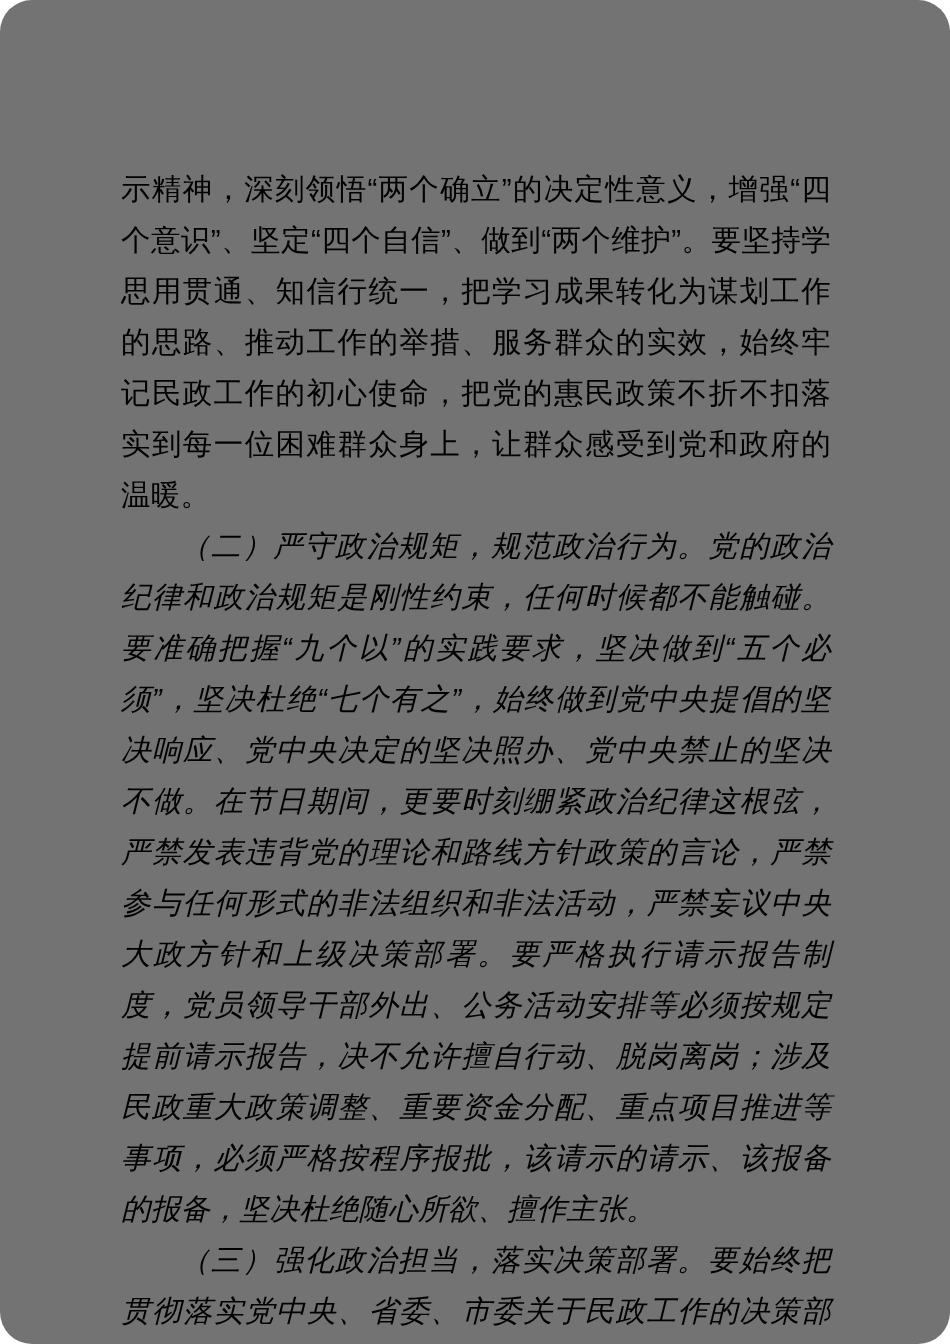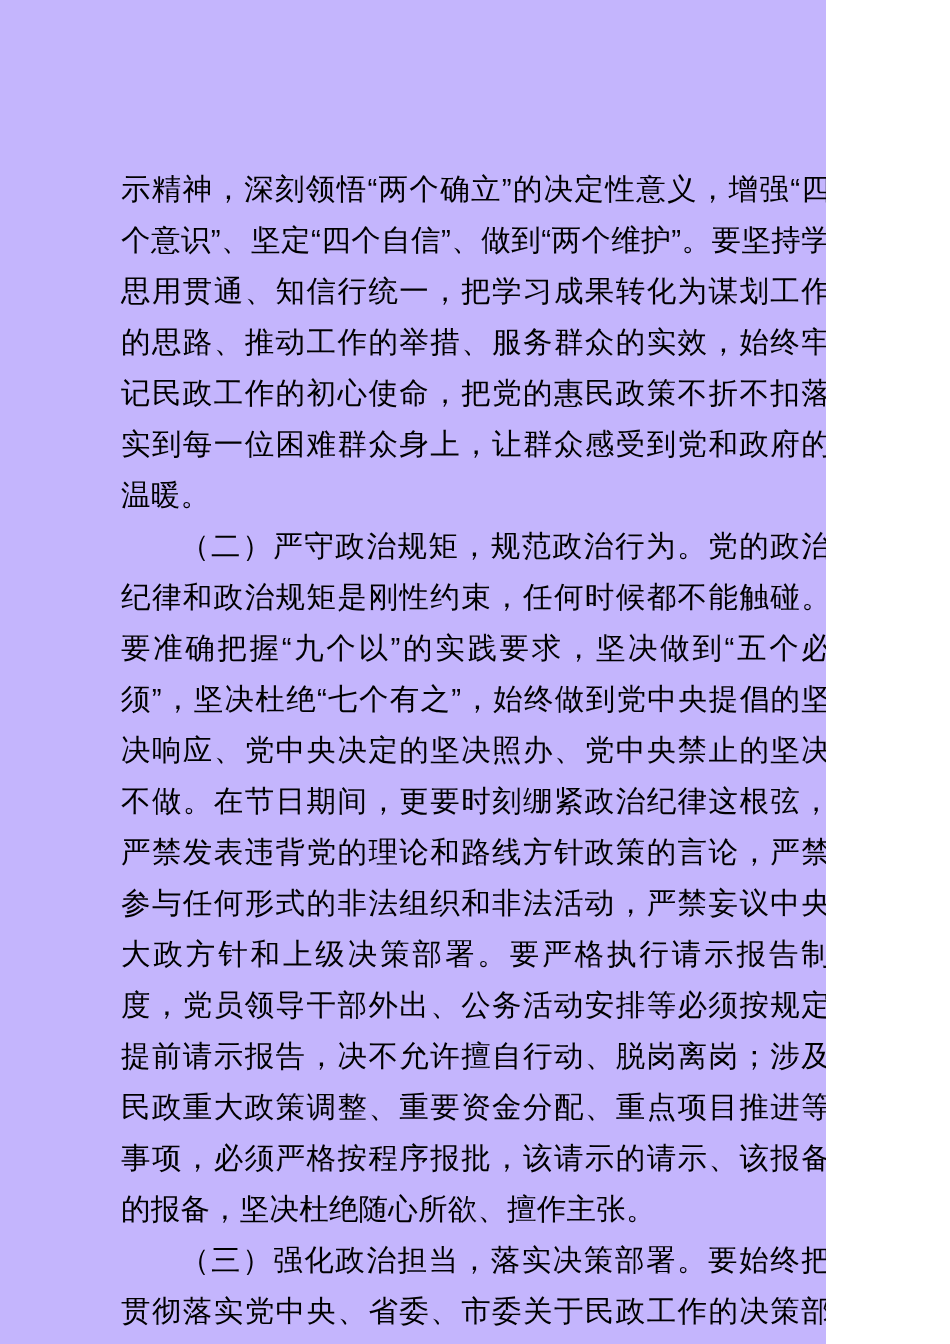--- a/index.html
+++ b/index.html
@@ -7,25 +7,26 @@
     padding: 0;
     background: #ffffff;
   }
 
   body {
     font-family: "Liberation Sans", "DejaVu Sans", sans-serif;
   }
 
   #page {
     position: relative;
-    width: 826px;
+    width: 950px;
     height: 1344px;
-    background: #c4b5fd;
+    background: #737373;
     overflow: hidden;
     box-sizing: border-box;
+    border-radius: 32px;
   }
 
   #doc-body {
     position: absolute;
     left: 121px;
     top: 163px;
     width: 710px;
   }
 
   .para {
@@ -43,20 +44,21 @@
     -webkit-font-smoothing: antialiased;
   }
 
   .para.indent {
     text-indent: 59px;
   }
 
   
   .para + .para {
     margin-top: 0;
+    font-style: italic;
   }
 </style>
 </head>
 <body>
 
 <div id="page">
   <div id="doc-body">
 
     <p class="para">示精神，深刻领悟“两个确立”的决定性意义，增强“四个意识”、坚定“四个自信”、做到“两个维护”。要坚持学思用贯通、知信行统一，把学习成果转化为谋划工作的思路、推动工作的举措、服务群众的实效，始终牢记民政工作的初心使命，把党的惠民政策不折不扣落实到每一位困难群众身上，让群众感受到党和政府的温暖。</p>
 

